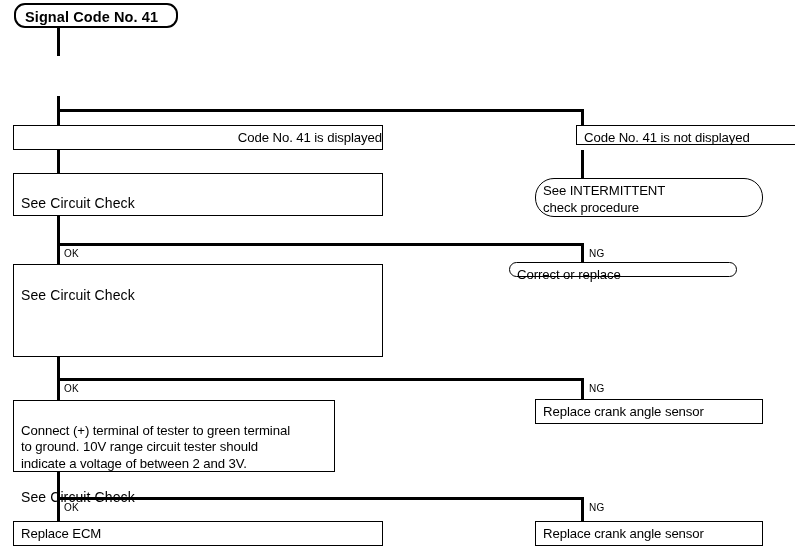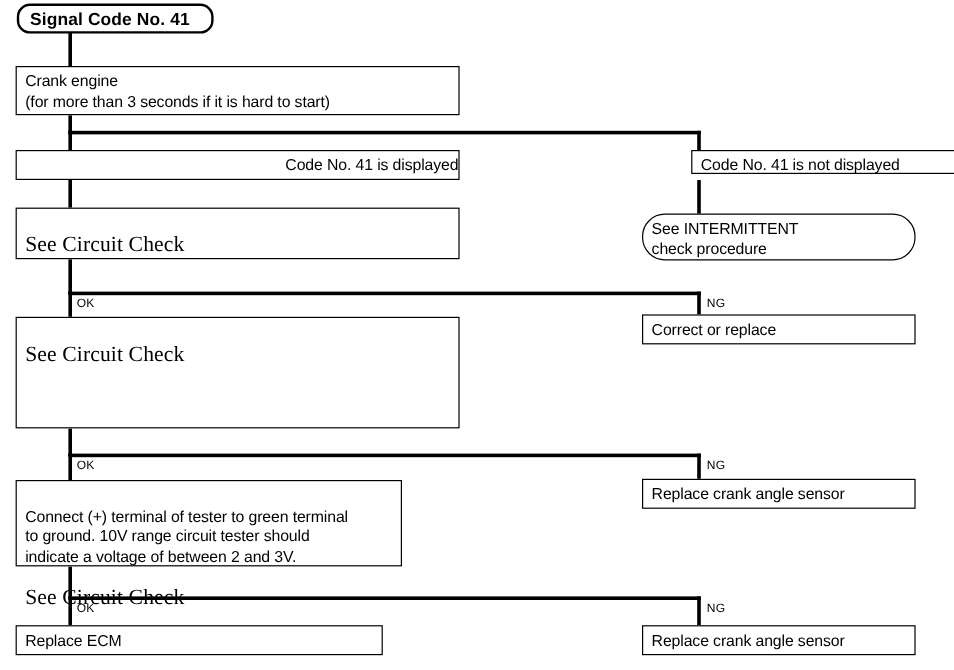--- a/index.html
+++ b/index.html
@@ -38,23 +38,22 @@
     font-size: 14.5px;
     border-width: 2px;
     padding-top: 3px;
     padding-left: 9px;
     letter-spacing: 0.1px;
   }
   .box.one-line {
     padding-top: 4px;
   }
   .box .big {
-    font-size: 18px;
+    font-size: 14px;
     letter-spacing: 0.1px;
-    font-family: Liberation Serif, serif;
   }
 
   
   .vline {
     position: absolute;
     width: 3px;
     background: #000000;
     z-index: 2;
   }
   .hline {
@@ -112,50 +111,48 @@
   <div class="vline" style="left:57px; top:472px; height:27px;"></div>
 
   <div class="hline" style="left:57px; top:497px; width:527px;"></div>
 
   <div class="vline" style="left:57px; top:497px; height:24px;"></div>
 
   <div class="vline" style="left:581px; top:497px; height:24px;"></div>
 
   <div class="box title one-line" style="left:14px; top:3px; width:164px; height:25px;border-radius:11px;">Signal Code No. 41</div>
 
-  <div class="box" style="left:13px; top:55px; width:370px; height:41px;">Crank engine
-(for more than 3 seconds if it is hard to start)</div>
 
   <div class="box one-line" style="left:13px; top:125px; width:370px; height:25px;text-align:right;">Code No. 41 is displayed</div>
 
   <div class="box one-line" style="left:535px; top:125px; width:228px; height:20px;margin-left:41px;">Code No. 41 is not displayed</div>
 
   <div class="box" style="left:13px; top:173px; width:370px; height:43px;">
     <div class="big"> See Circuit Check</div>
   </div>
 
   <div class="box" style="left:535px; top:178px; width:228px; height:39px;border-radius:19px;">See INTERMITTENT
 check procedure</div>
 
-  <div class="box one-line" style="left:535px; top:262px; width:228px; height:25px;">Correct or replace</div>
+  <div class="box one-line" style="left:509px; top:262px; width:228px; height:15px;border-radius:12px;">Correct or replace</div>
 
   <div class="box" style="left:13px; top:264px; width:370px; height:93px; padding-top:5px;">
     <div class="big"> See Circuit Check</div>
   </div>
 
   <div class="box one-line" style="left:535px; top:399px; width:228px; height:25px;">Replace crank angle sensor</div>
 
   <div class="box" style="left:13px; top:400px; width:322px; height:72px; padding-top:5px;">
     <div>Connect (+) terminal of tester to green terminal
 to ground. 10V range circuit tester should
 indicate a voltage of between 2 and 3V.</div>
     <div class="big"> See Circuit Check</div>
   </div>
 
-  <div class="box one-line" style="left:13px; top:521px; width:306px; height:25px;">Replace ECM</div>
+  <div class="box one-line" style="left:13px; top:521px; width:370px; height:25px;">Replace ECM</div>
 
   <div class="box one-line" style="left:535px; top:521px; width:228px; height:25px;">Replace crank angle sensor</div>
 
   <div class="branch-label" style="left:64px; top:247px;">OK</div>
   <div class="branch-label" style="left:589px; top:247px;">NG</div>
 
   <div class="branch-label" style="left:64px; top:382px;">OK</div>
   <div class="branch-label" style="left:589px; top:382px;">NG</div>
 
   <div class="branch-label" style="left:64px; top:501px;">OK</div>

